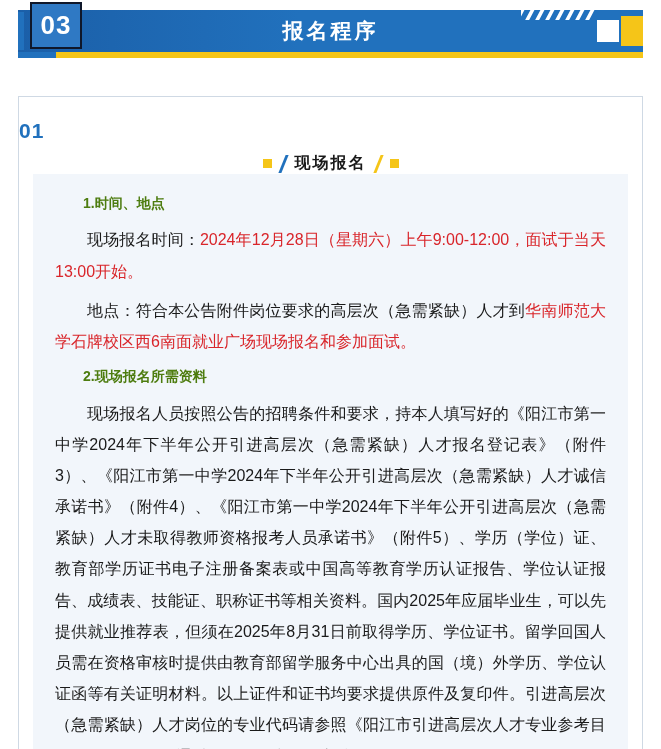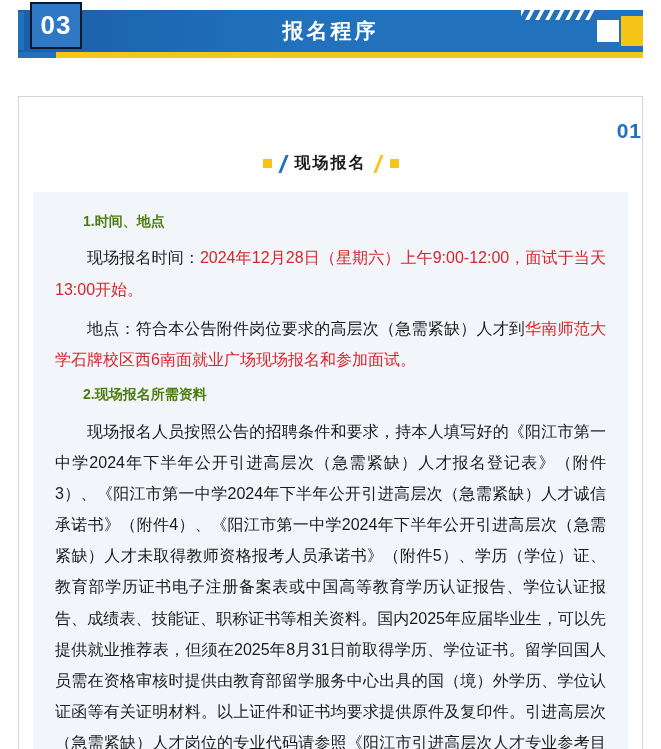--- a/index.html
+++ b/index.html
@@ -135,33 +135,32 @@
   .card {
     position: relative;
     margin: 26px 18px 0 18px;
     border: 1px solid #cfd9e4;
     background: #ffffff;
     padding: 22px 0 0 0;
     min-height: 660px;
   }
 
   .sec-num {
-    text-align: right;
+    text-align: left;
     color: #2171bd;
     font-size: 21px;
     font-weight: bold;
     letter-spacing: 1px;
     margin-bottom: 10px;
   }
   .sec-title-row {
     display: flex;
     align-items: center;
     justify-content: center;
     gap: 10px;
-    margin-bottom: 18px;
   }
   .sec-title {
     font-size: 16px;
     font-weight: bold;
     color: #1a1a1a;
     letter-spacing: 2px;
   }
   .deco-sq {
     width: 9px; height: 9px;
     background: #f5c518;

